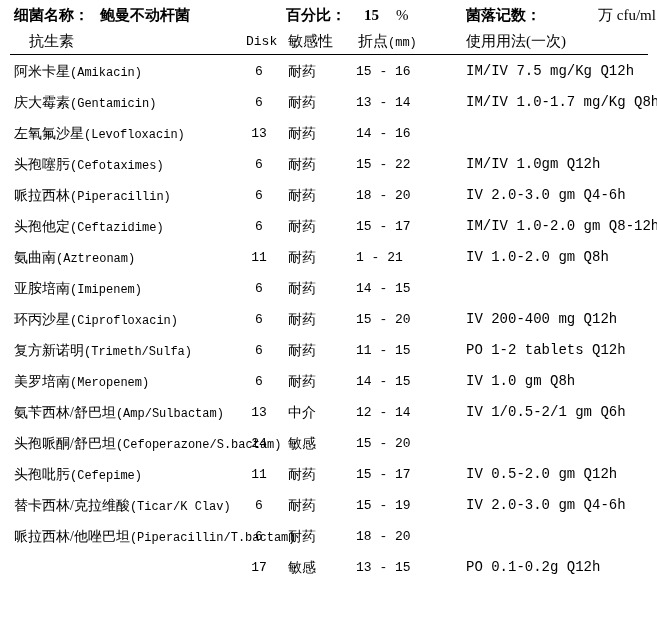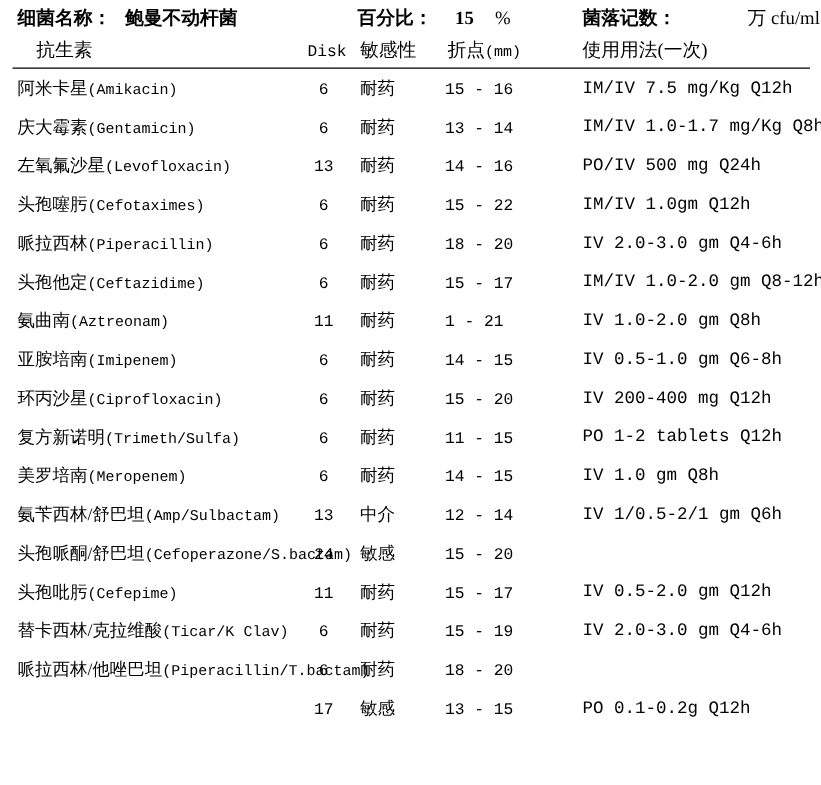--- a/index.html
+++ b/index.html
@@ -161,21 +161,20 @@
         <span class="c c-disk">6</span>
         <span class="c c-sens">耐药</span>
         <span class="c c-break">13 - 14</span>
         <span class="c c-usage">IM/IV 1.0-1.7 mg/Kg Q8h</span>
       </div>
       <div class="row">
         <span class="c c-drug"><span>左氧氟沙星</span><span class="en">(Levofloxacin)</span></span>
         <span class="c c-disk">13</span>
         <span class="c c-sens">耐药</span>
         <span class="c c-break">14 - 16</span>
-        <span class="c c-usage">PO/IV 500 mg Q24h</span>
       </div>
       <div class="row">
         <span class="c c-drug"><span>头孢噻肟</span><span class="en">(Cefotaximes)</span></span>
         <span class="c c-disk">6</span>
         <span class="c c-sens">耐药</span>
         <span class="c c-break">15 - 22</span>
         <span class="c c-usage">IM/IV 1.0gm Q12h</span>
       </div>
       <div class="row">
         <span class="c c-drug"><span>哌拉西林</span><span class="en">(Piperacillin)</span></span>
@@ -196,21 +195,20 @@
         <span class="c c-disk">11</span>
         <span class="c c-sens">耐药</span>
         <span class="c c-break">1 - 21</span>
         <span class="c c-usage">IV 1.0-2.0 gm  Q8h</span>
       </div>
       <div class="row">
         <span class="c c-drug"><span>亚胺培南</span><span class="en">(Imipenem)</span></span>
         <span class="c c-disk">6</span>
         <span class="c c-sens">耐药</span>
         <span class="c c-break">14 - 15</span>
-        <span class="c c-usage">IV 0.5-1.0 gm Q6-8h</span>
       </div>
       <div class="row">
         <span class="c c-drug"><span>环丙沙星</span><span class="en">(Ciprofloxacin)</span></span>
         <span class="c c-disk">6</span>
         <span class="c c-sens">耐药</span>
         <span class="c c-break">15 - 20</span>
         <span class="c c-usage">IV 200-400 mg Q12h</span>
       </div>
       <div class="row">
         <span class="c c-drug"><span>复方新诺明</span><span class="en">(Trimeth/Sulfa)</span></span>

